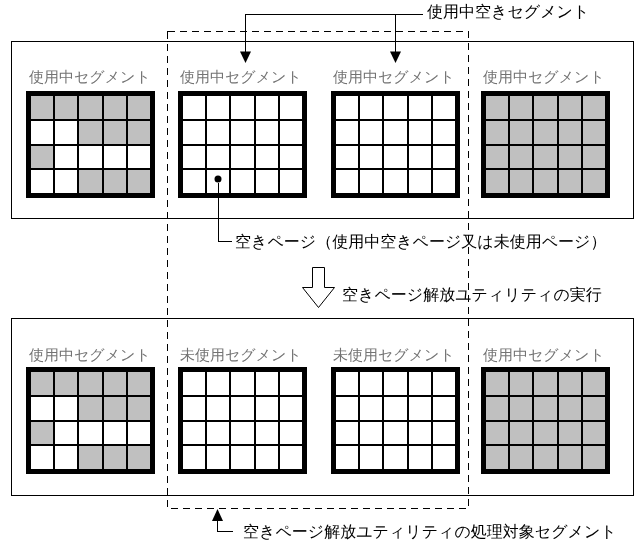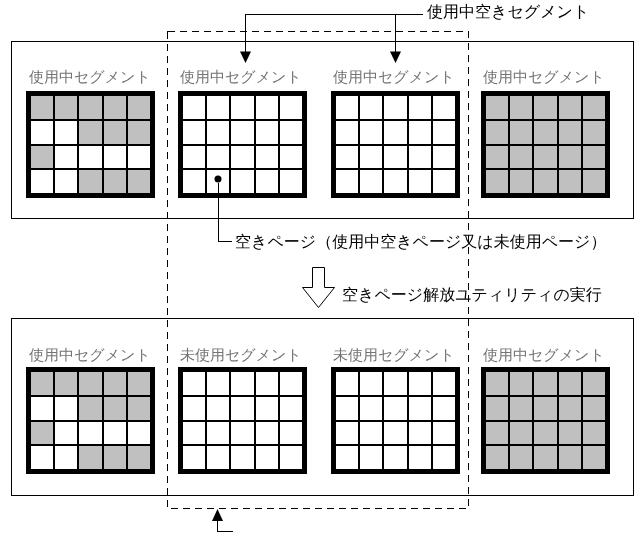--- a/index.html
+++ b/index.html
@@ -65,20 +65,21 @@
 <body>
 
 <div id="canvas">
 
   <div class="label" style="left:427px; top:3px;">使用中空きセグメント</div>
 
   <div class="label" style="left:342px; top:286px;">空きページ解放ユティリティの実行</div>
 
   <div class="label" style="left:235px; top:233px;">空きページ（使用中空きページ又は未使用ページ）</div>
 
+  <div class="label" style="left:243px; top:523px;">空きページ解放ユティリティの処理対象セグメント</div>
 
   <div class="seg-label gl-before coll1">使用中セグメント</div>
   <div class="grid g-before col1">
       <div class="cell used"></div>
       <div class="cell used"></div>
       <div class="cell used"></div>
       <div class="cell used"></div>
       <div class="cell used"></div>
       <div class="cell free"></div>
       <div class="cell free"></div>

